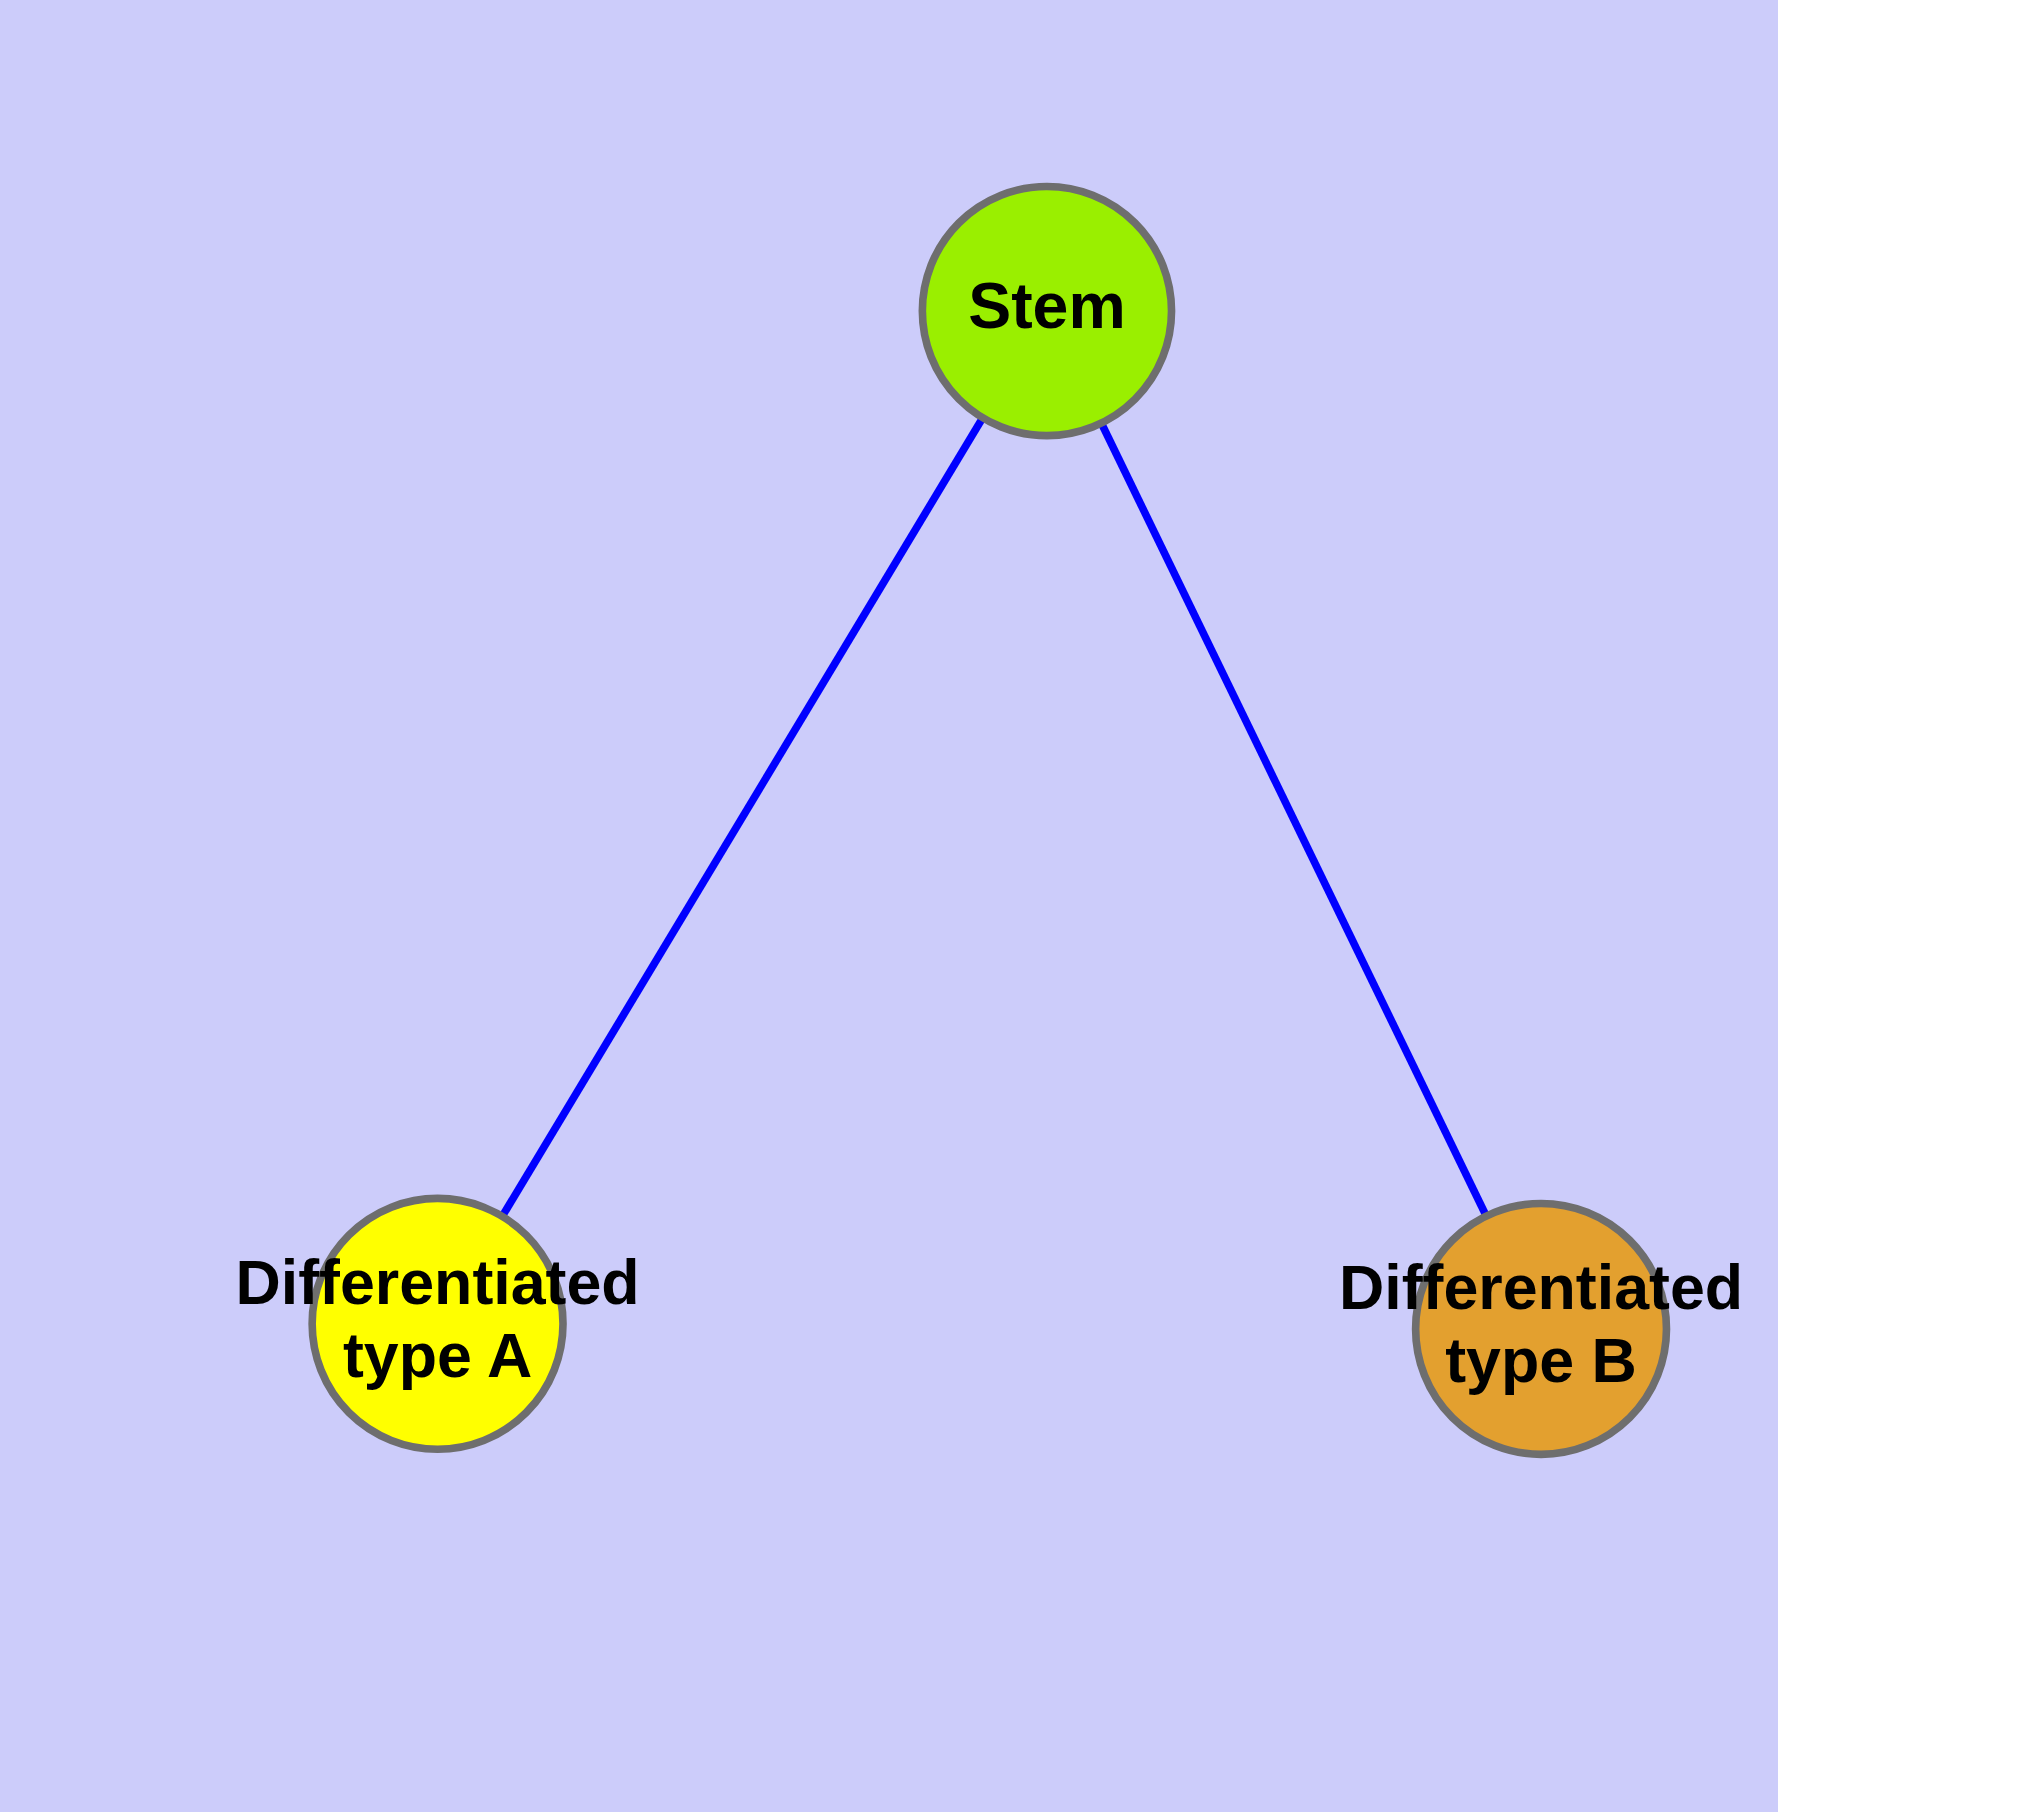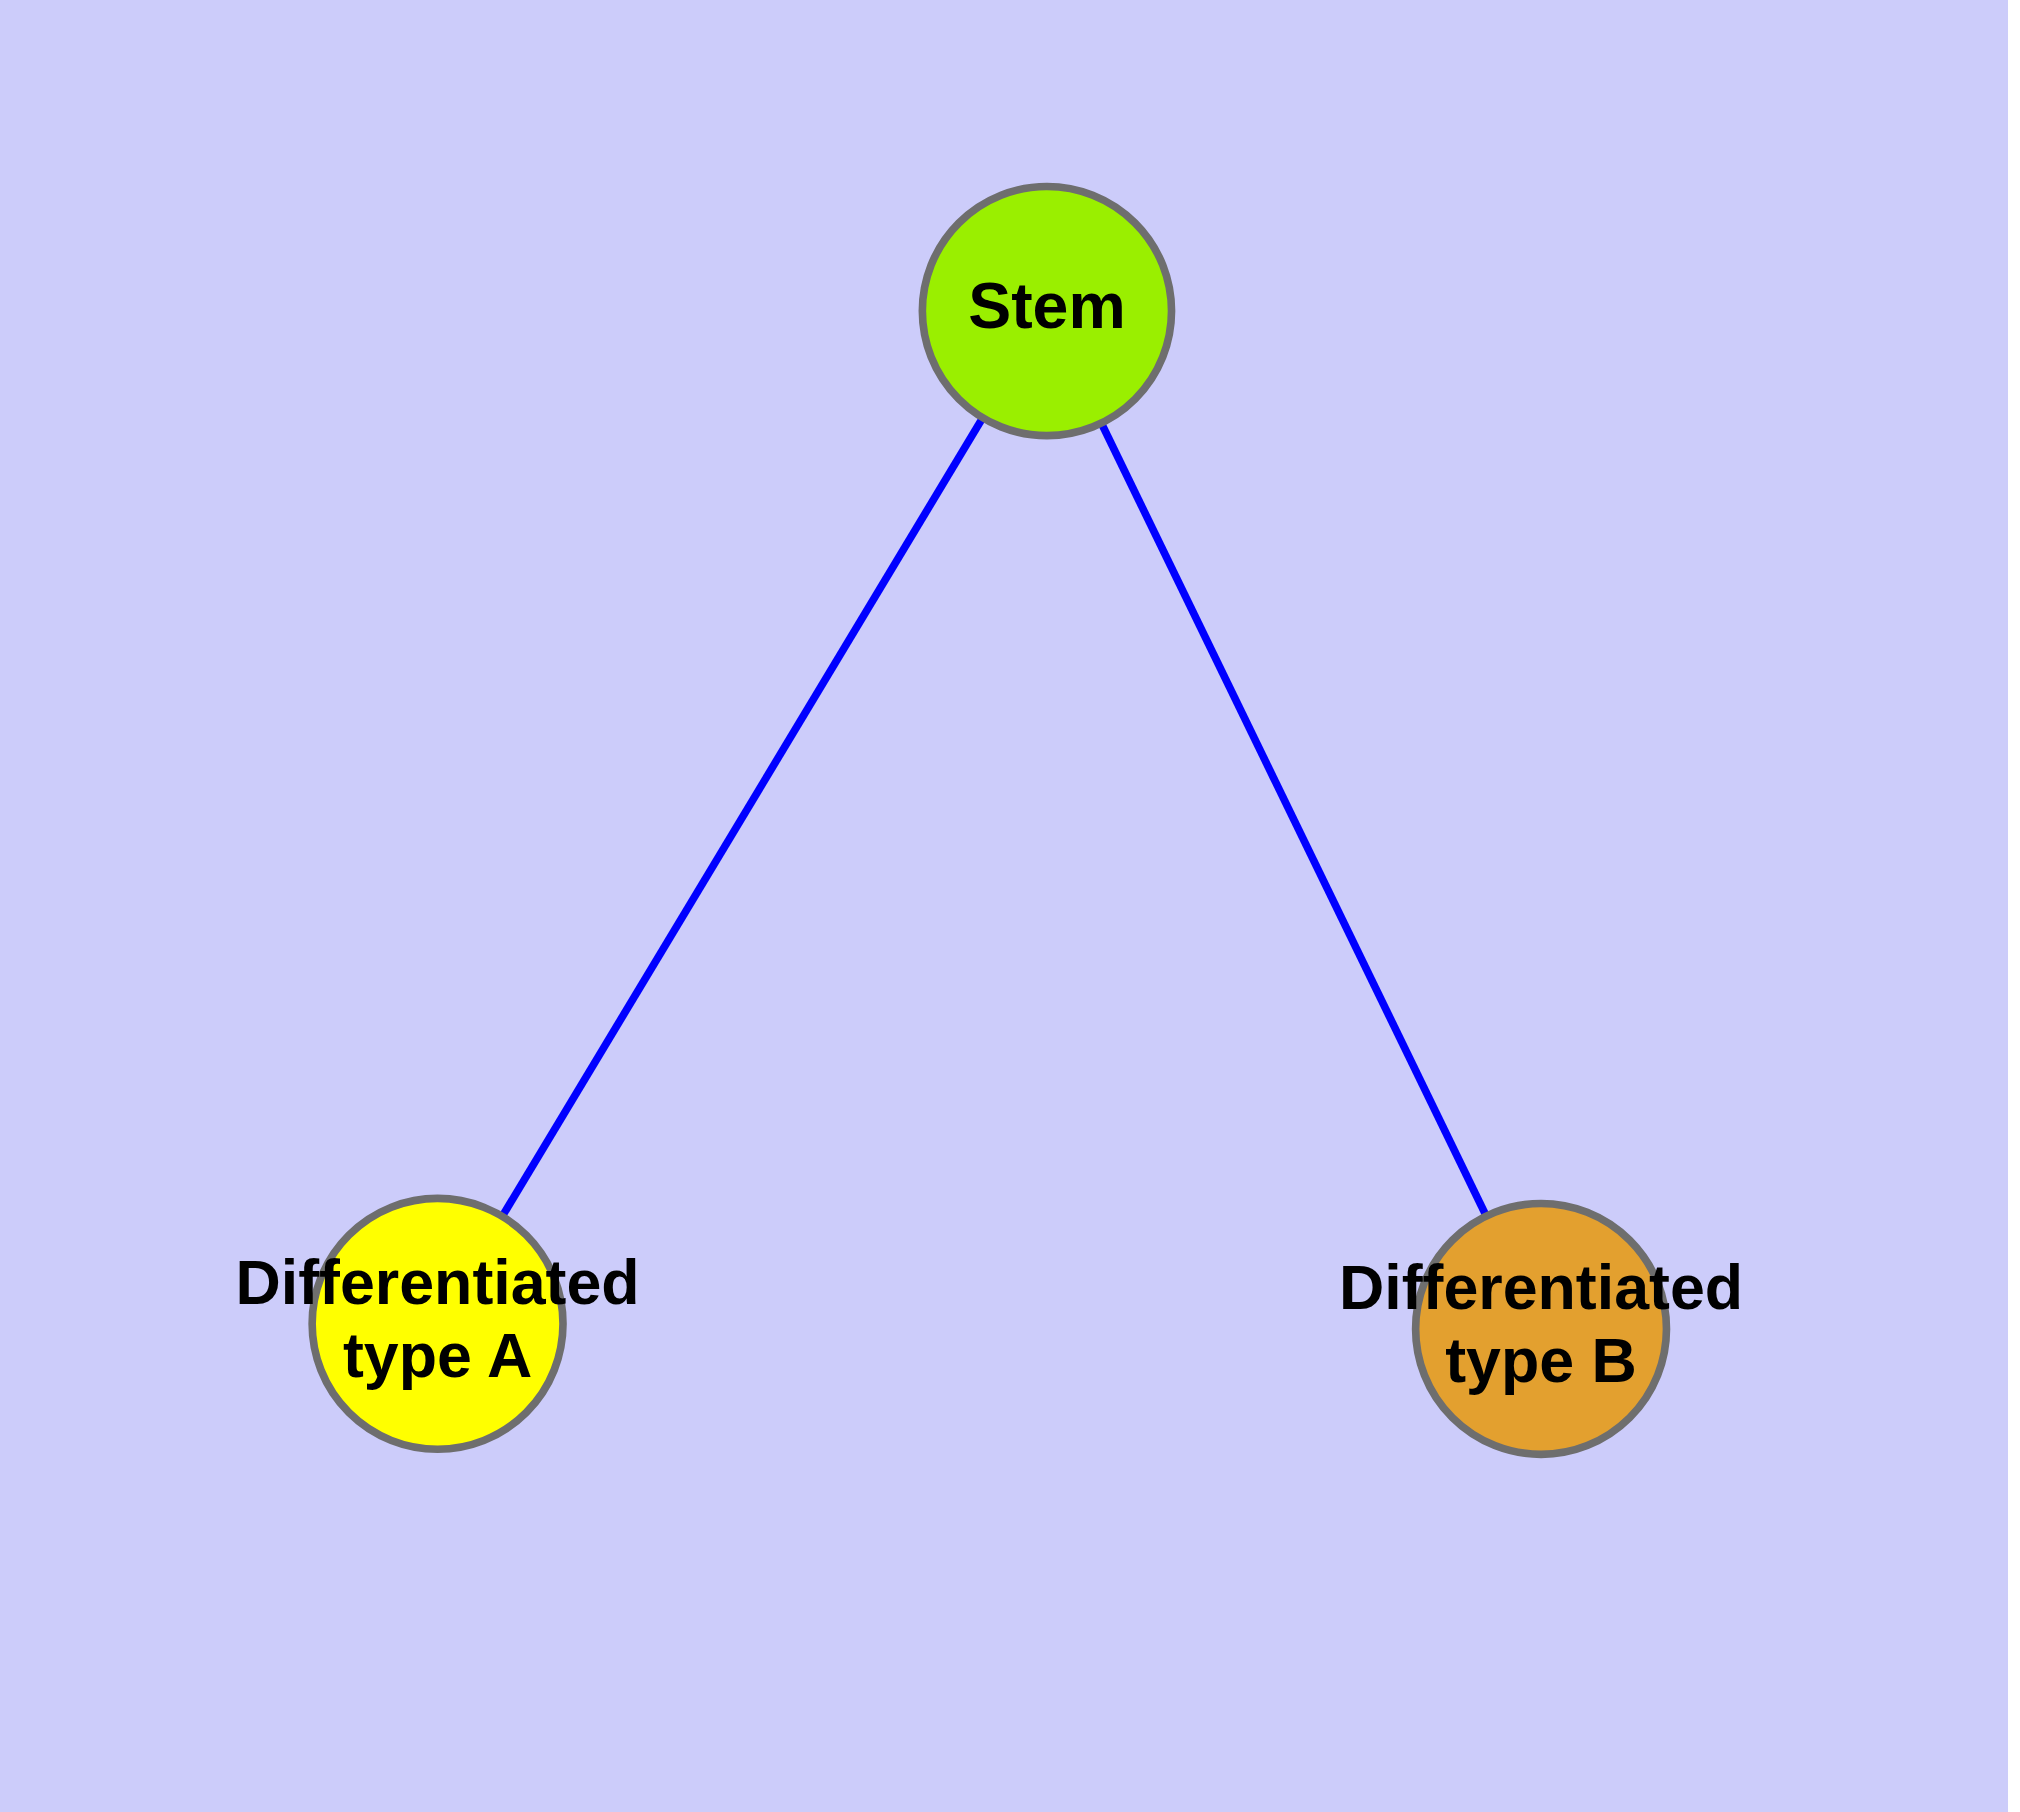--- a/index.html
+++ b/index.html
@@ -2,21 +2,21 @@
 <html style="font-size:13.6px"><head>
 <meta charset="utf-8">
 <style>
   html, body {
     margin: 0;
     padding: 0;
     background: #ffffff;
   }
   #canvas {
     position: relative;
-    width: 2008px;
+    width: 1778px;
     height: 1812px;
     background: #ccccfa;
     overflow: hidden;
     font-family: "Liberation Sans", sans-serif;
   }
   #graph-svg {
     position: absolute;
     top: 0;
     left: 0;
     width: 2021px;

